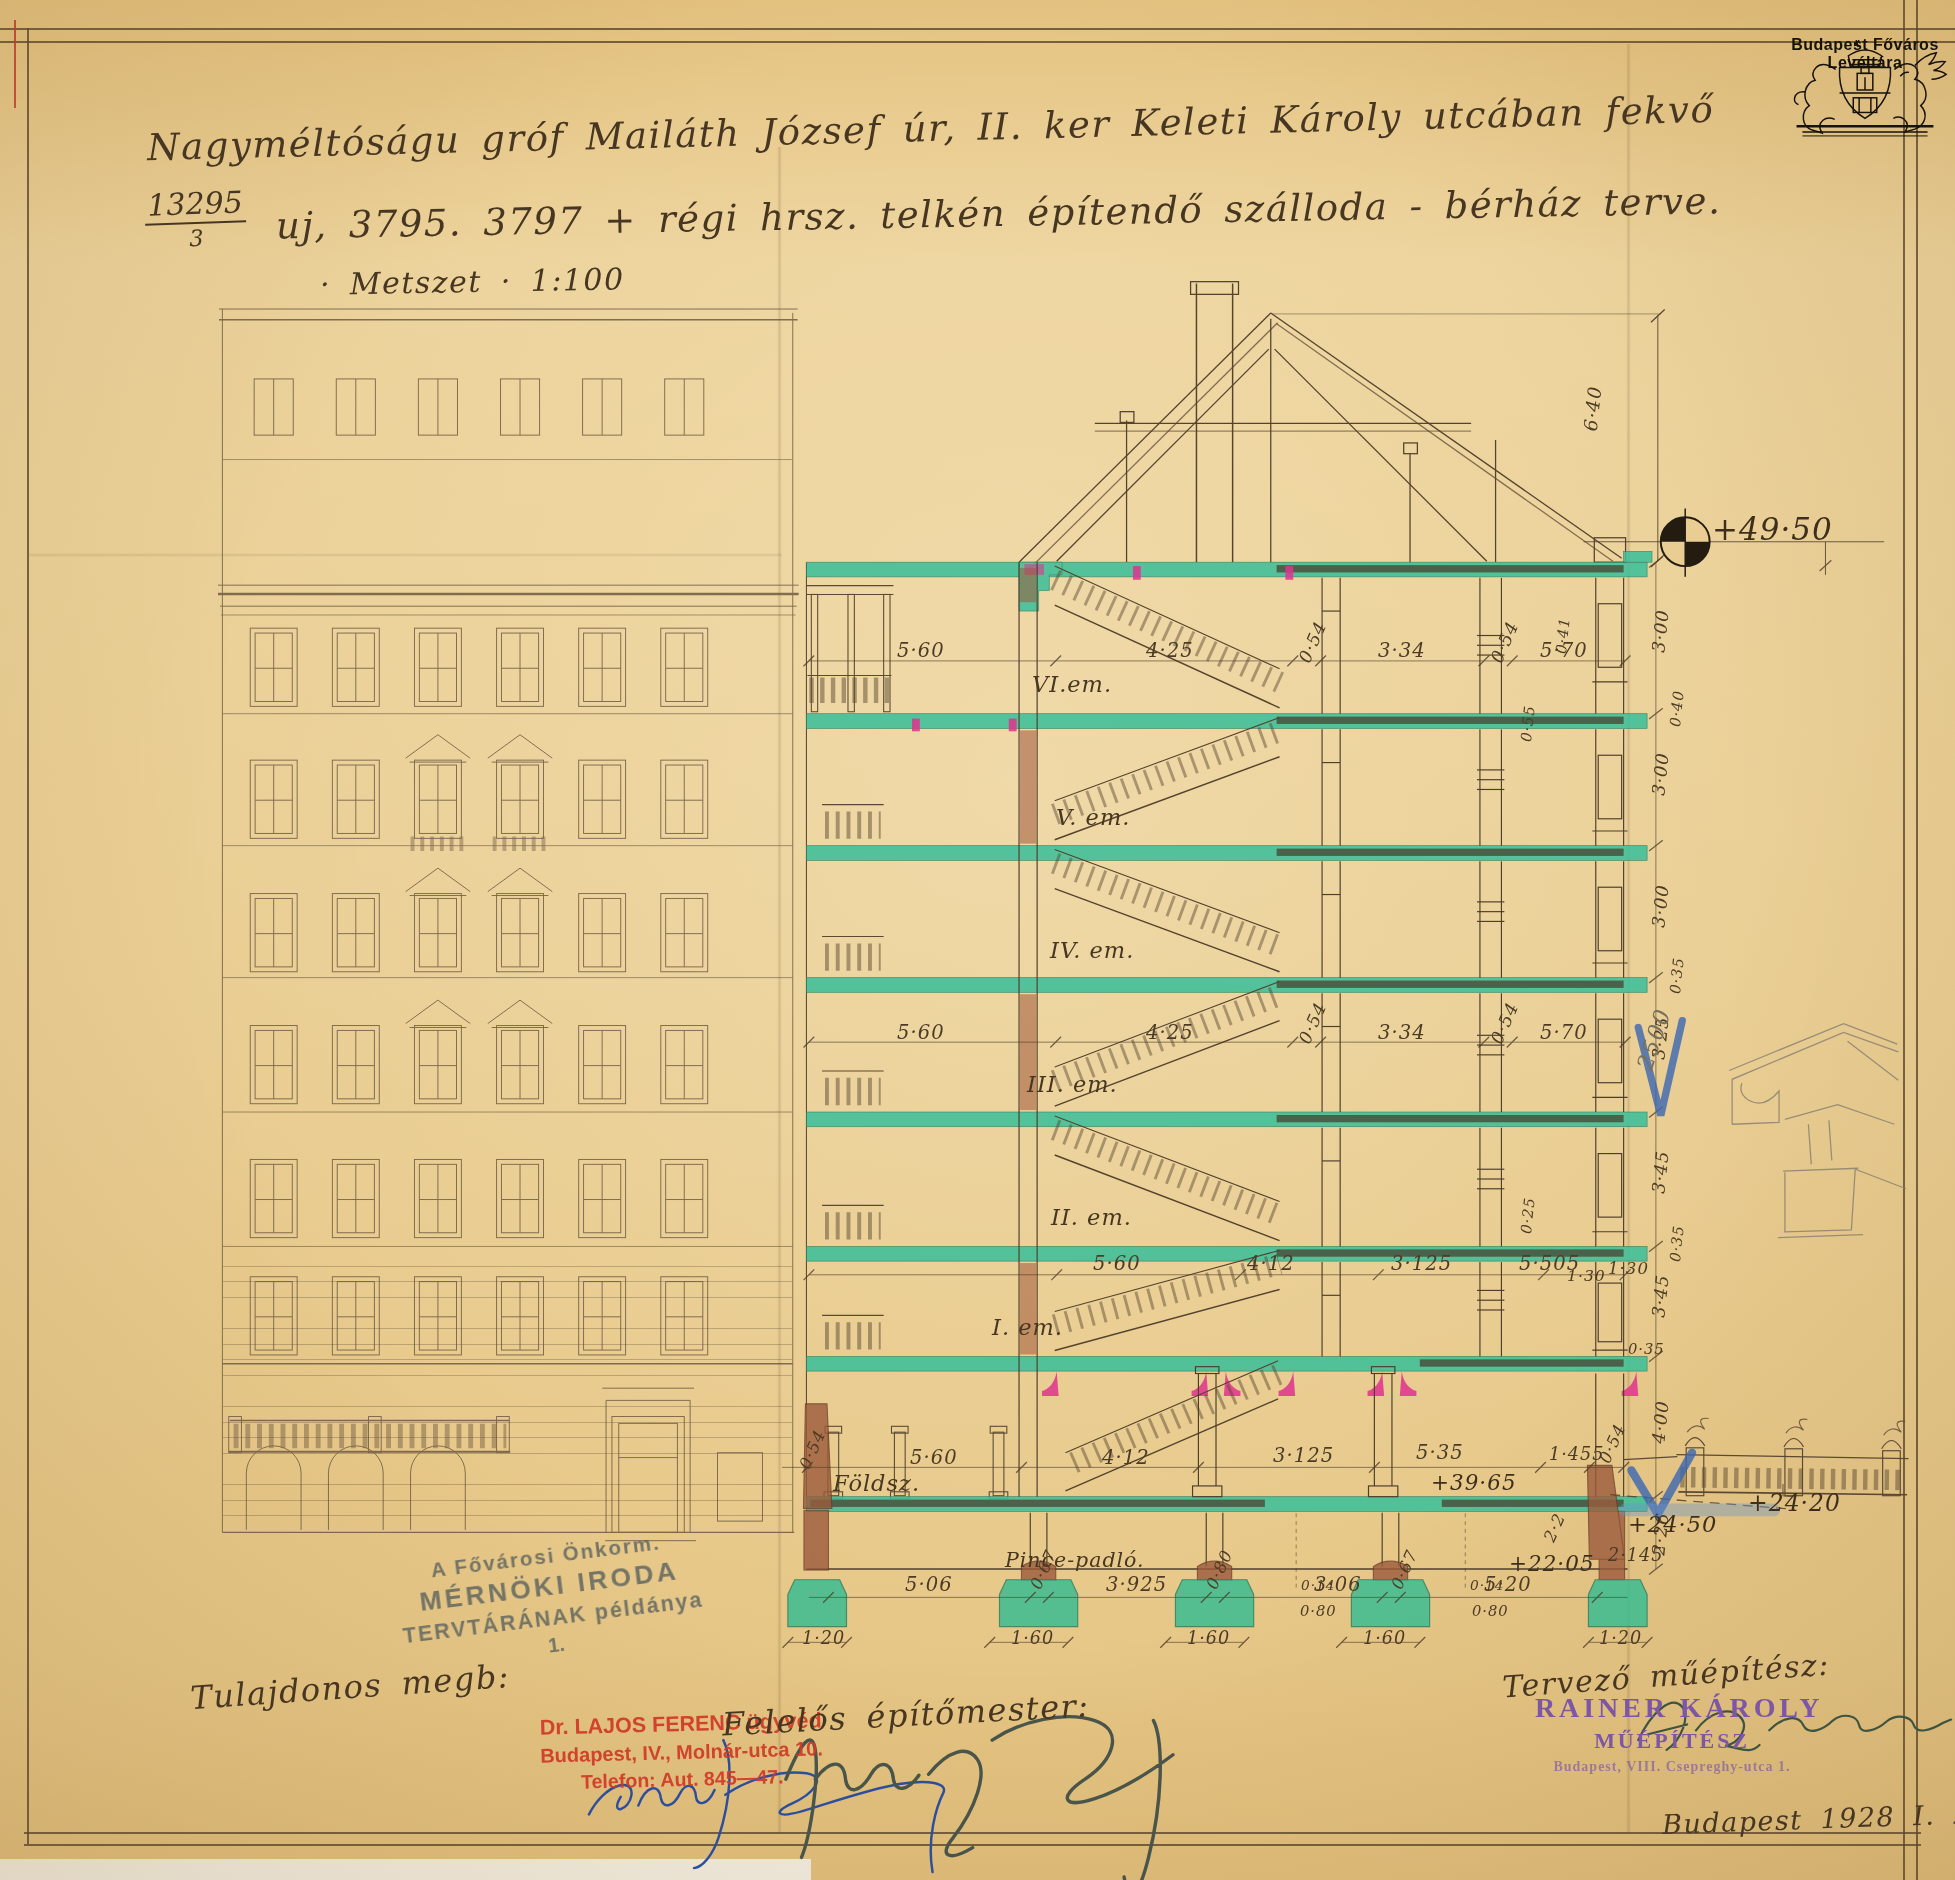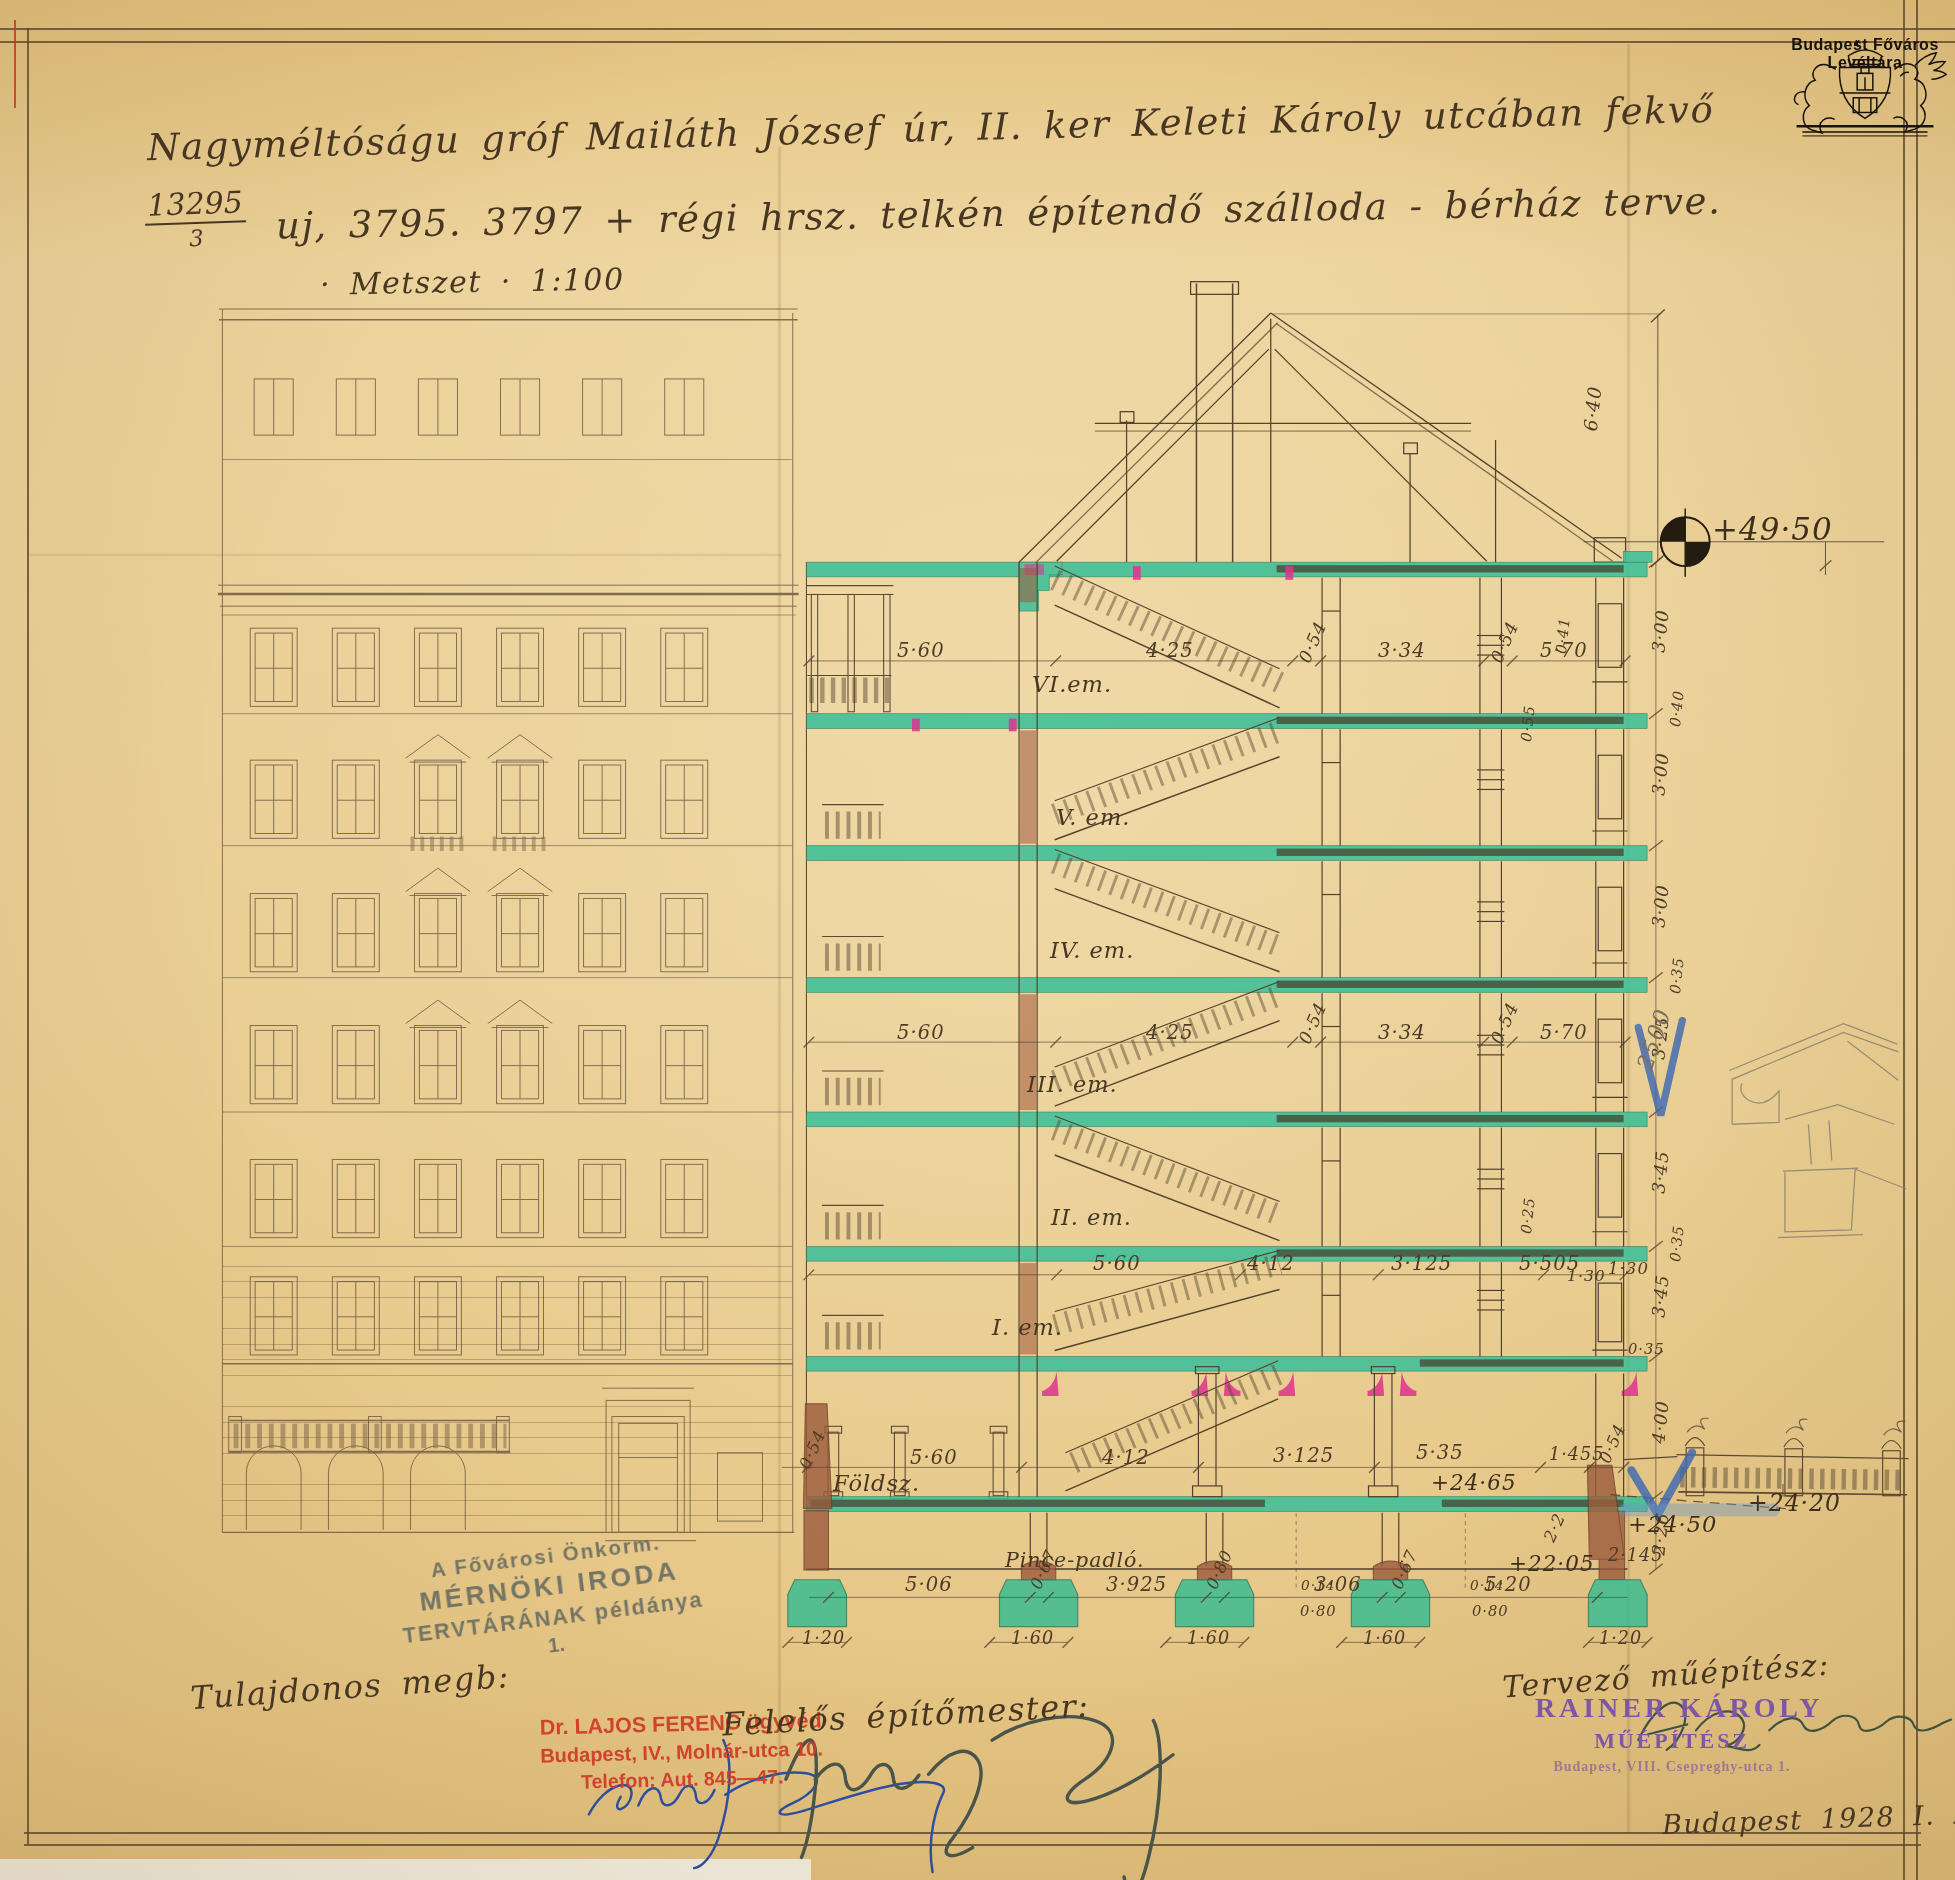--- a/index.html
+++ b/index.html
@@ -680,21 +680,21 @@
   <div class="t dim rotv" style="left:1509px;top:715px;font-size:14.7px;">0·55</div>
   <div class="t dim rotv" style="left:1509px;top:1207px;font-size:14.7px;">0·25</div>
   <div class="t dim" style="left:1301px;top:1577px;font-size:13.7px;">0·14</div>
   <div class="t dim" style="left:1300px;top:1602px;font-size:14.7px;">0·80</div>
   <div class="t dim" style="left:1470px;top:1577px;font-size:13.7px;">0·14</div>
   <div class="t dim" style="left:1472px;top:1602px;font-size:14.7px;">0·80</div>
 
   <div class="t" style="left:1622px;top:1026px;font-style:italic;font-size:22.5px;color:#77705f;transform:rotate(-72deg);letter-spacing:1.5px;">2500</div>
 
   <div class="t elev" style="left:1712px;top:511px;font-size:31px;">+49·50</div>
-  <div class="t elev" style="left:1431px;top:1470px;font-size:21.5px;">+24·65</div>
+  <div class="t elev" style="left:1431px;top:1470px;font-size:21.5px;">+39·65</div>
   <div class="t elev" style="left:1628px;top:1511px;font-size:22.5px;">+24·50</div>
   <div class="t elev" style="left:1748px;top:1489px;font-size:23.5px;">+24·20</div>
   <div class="t elev" style="left:1509px;top:1551px;font-size:21.5px;">+22·05</div>
 
   <div class="t stampgray" style="left:385px;top:1544px;width:332px;">
     <div style="font-size:20.5px;font-weight:bold;letter-spacing:2px;">A Fővárosi Önkorm.</div>
     <div style="font-size:26.4px;font-weight:bold;letter-spacing:3.4px;margin-top:2.9px;">MÉRNÖKI IRODA</div>
     <div style="font-size:21.5px;font-weight:bold;letter-spacing:2px;margin-top:3.9px;">TERVTÁRÁNAK példánya</div>
     <div style="font-size:19.6px;font-weight:bold;margin-top:2.9px;">1.</div>
   </div>

